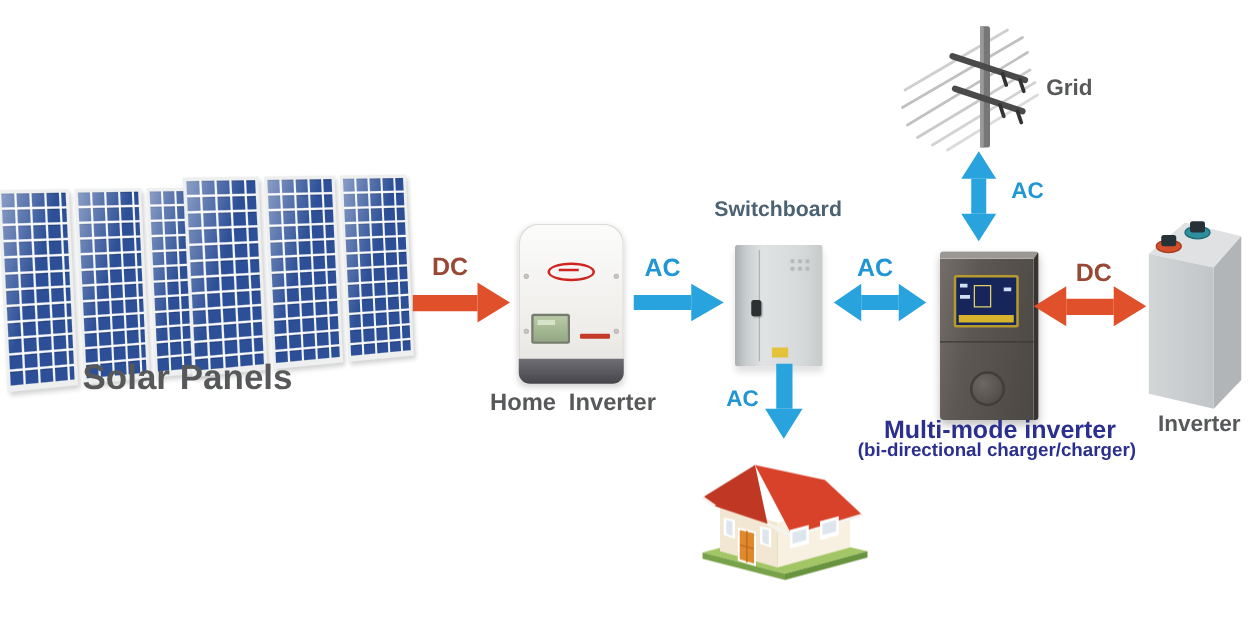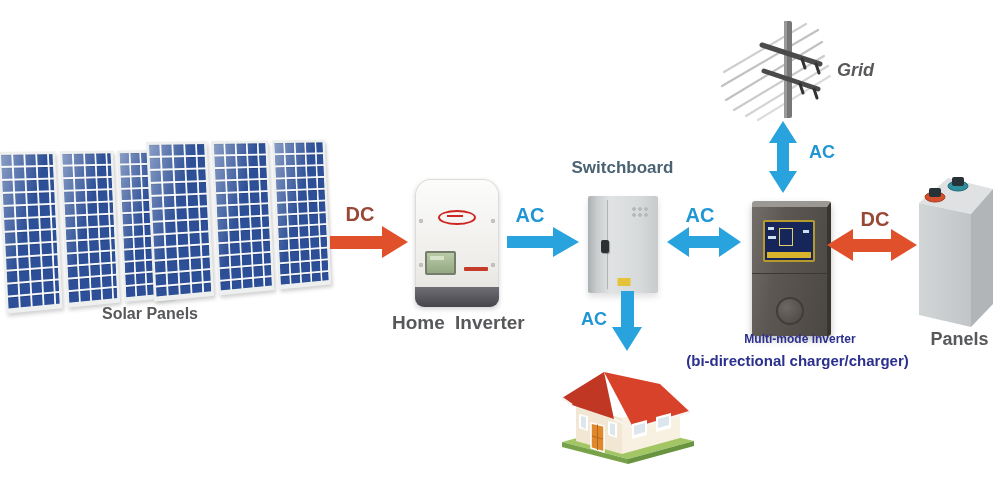--- a/index.html
+++ b/index.html
@@ -89,21 +89,21 @@
   <div class="pv-group" id="pv1">
     <div class="pv-panel"></div>
     <div class="pv-panel"></div>
     <div class="pv-panel"></div>
   </div>
   <div class="pv-group" id="pv2">
     <div class="pv-panel"></div>
     <div class="pv-panel"></div>
     <div class="pv-panel"></div>
   </div>
-  <div class="lbl" style="left:55px;top:305px;width:190px;font-size:16px;">Solar Panels</div>
+  <div class="lbl" style="left:55px;top:287px;width:190px;font-size:28px;">Solar Panels</div>
 
   <div class="arrow dc" style="left:330px;top:226px;">
     <div class="shaft-h" style="width:52px;"></div>
     <div class="tri-r"></div>
   </div>
   <div class="lbl" style="left:330px;top:203px;width:60px;font-size:20px;color:var(--dc-text);">DC</div>
 
   <div id="solar-inverter">
     <div class="inv-logo"></div>
     <div class="inv-lcd"></div>
@@ -151,39 +151,39 @@
       <line x1="40" y1="29" x2="98" y2="48"></line>
       <line x1="42" y1="55" x2="96" y2="73"></line>
     </g>
     <g stroke="#333" stroke-width="3" stroke-linecap="round">
       <line x1="94" y1="48" x2="97" y2="57"></line>
       <line x1="80" y1="43" x2="83" y2="52"></line>
       <line x1="92" y1="73" x2="95" y2="82"></line>
       <line x1="78" y1="68" x2="81" y2="77"></line>
     </g>
   </svg>
-  <div class="lbl" style="left:828px;top:61px;width:55px;font-size:18px;font-style:italic;">Grid</div>
+  <div class="lbl" style="left:828px;top:61px;width:55px;font-size:18px;">Grid</div>
 
   <div class="arrow ac v" style="left:769px;top:121px;">
     <div class="tri-u"></div>
     <div class="shaft-v" style="height:28px;"></div>
     <div class="tri-d" style="border-left-width:14px;border-right-width:14px;border-top-width:22px;"></div>
   </div>
   <div class="lbl" style="left:800px;top:143px;width:44px;font-size:18px;color:var(--ac-text);">AC</div>
 
   <div id="mm-inverter">
     <div class="mm-display">
       <div class="mm-dot" style="left:3px;top:5px;"></div>
       <div class="mm-dot" style="right:4px;top:8px;"></div>
       <div class="mm-dot" style="left:3px;top:14px;width:8px;"></div>
     </div>
     <div class="mm-seam"></div>
     <div class="mm-emblem"></div>
   </div>
-  <div class="lbl" style="left:690px;top:333px;width:220px;font-size:12px;color:var(--multimode-text);">Multi-mode inverter</div>
+  <div class="lbl" style="left:690px;top:333px;width:220px;font-size:20px;color:var(--multimode-text);">Multi-mode inverter</div>
   <div class="lbl" style="left:665px;top:353px;width:265px;font-size:15px;color:var(--multimode-text);">(bi-directional charger/charger)</div>
 
   <div class="arrow dc" style="left:827px;top:229px;">
     <div class="tri-l"></div>
     <div class="shaft-h" style="width:38px;"></div>
     <div class="tri-r"></div>
   </div>
   <div class="lbl" style="left:850px;top:208px;width:50px;font-size:20px;color:var(--dc-text);">DC</div>
 
   <svg style="left:915px;top:169px;" width="82" height="162" viewBox="0 0 82 162">
@@ -194,21 +194,21 @@
       </linearGradient>
     </defs>
     <polygon points="4,34 33,9 78,20 56,45" fill="#dfe1e2"></polygon>
     <polygon points="56,45 78,20 78,135 56,158" fill="#b2b5b7"></polygon>
     <polygon points="4,34 56,45 56,158 4,146" fill="url(#batF)"></polygon>
     <ellipse cx="43" cy="17" rx="10" ry="5" fill="#2f8f9e" stroke="#1f6a76"></ellipse>
     <rect x="37" y="8" width="12" height="9" rx="2" fill="#273238"></rect>
     <ellipse cx="20" cy="28" rx="10" ry="5" fill="#d4502c" stroke="#a83c1f"></ellipse>
     <rect x="14" y="19" width="12" height="9" rx="2" fill="#273238"></rect>
   </svg>
-  <div class="lbl" style="left:922px;top:330px;width:75px;font-size:18px;font-weight:600;">Panels</div>
+  <div class="lbl" style="left:922px;top:330px;width:75px;font-size:18px;font-weight:600;">Inverter</div>
 
   <div class="arrow ac v" style="left:612px;top:291px;">
     <div class="shaft-v" style="width:13px;height:36px;"></div>
     <div class="tri-d"></div>
   </div>
   <div class="lbl" style="left:572px;top:310px;width:44px;font-size:18px;color:var(--ac-text);">AC</div>
 
   <svg style="left:556px;top:354px;" width="144" height="116" viewBox="0 0 144 116">
     <polygon points="6,88 70,71 138,87 72,105" fill="#a2c664"></polygon>
     <polygon points="6,88 72,105 72,110 6,93" fill="#78a24a"></polygon>

